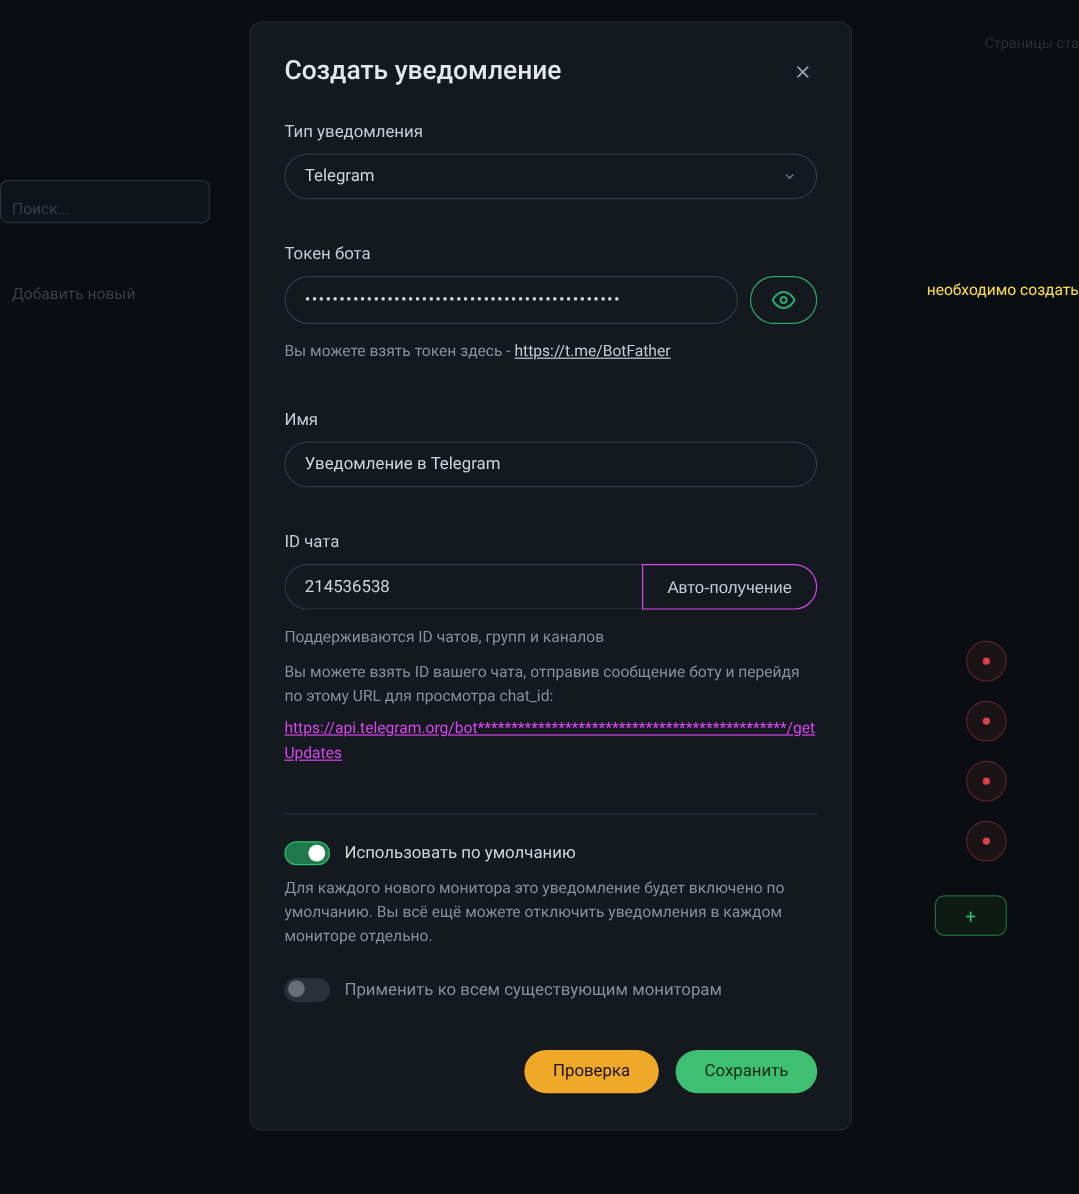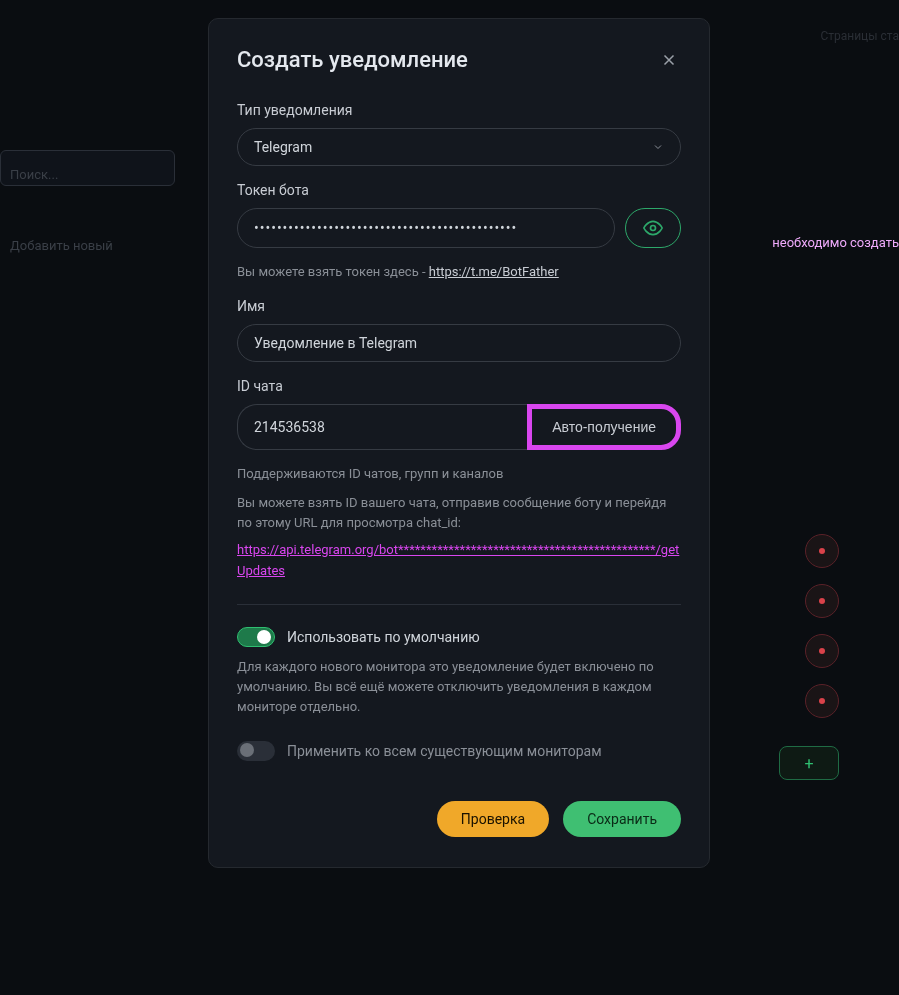--- a/index.html
+++ b/index.html
@@ -13,21 +13,21 @@
   overflow: hidden;
 }
 .backdrop {
   position: absolute;
   inset: 0;
   background: #0a0d11;
 }
 .bg-hint-1 { position: absolute; left: 10px; top: 167px; color: #3a3f47; font-size: 13px; }
 .bg-hint-2 { position: absolute; left: 10px; top: 238px; color: #3a3f47; font-size: 13px; text-align: center; }
 .bg-hint-right-1 { position: absolute; right: 0; top: 29px; color: #2a2e35; font-size: 12px; white-space: nowrap; }
-.bg-hint-right-2 { position: absolute; right: 0; top: 235px; color: #f0abfc; font-size: 13px; white-space: nowrap; }
+.bg-hint-right-2 { position: absolute; right: 0; top: 235px; color: #fde047; font-size: 13px; white-space: nowrap; }
 .bg-search {
   position: absolute; left: 0; top: 150px; width: 175px; height: 36px;
   background: #0f131a; border: 1px solid #2a2f38; border-radius: 6px;
 }
 .bg-red-dot {
   position: absolute; width: 34px; height: 34px; border-radius: 50%;
   border: 1px solid #5a2128; background: #1a1416;
   display: flex; align-items: center; justify-content: center;
 }
 .bg-red-dot::after { content: ""; width: 6px; height: 6px; background: #d9424a; border-radius: 50%; }
@@ -75,21 +75,21 @@
   font-family: inherit;
 }
 .select-wrap {
   display: flex;
   justify-content: space-between;
   align-items: center;
   cursor: pointer;
 }
 .select-wrap svg { width: 12px; height: 12px; color: #8a8f97; }
 
-.group { margin-bottom: 16px; }
+.group { margin-bottom: 38px; }
 
 .token-row { display: flex; gap: 10px; }
 .token-input { flex: 1; letter-spacing: 1px; }
 .eye-btn {
   width: 56px; height: 40px;
   border: 1px solid #2da86a; border-radius: 20px;
   background: transparent; cursor: pointer;
   display: flex; align-items: center; justify-content: center;
   color: #2da86a;
 }
@@ -101,21 +101,21 @@
 .chatid-row { display: flex; }
 .chatid-input {
   flex: 1;
   border-top-right-radius: 0;
   border-bottom-right-radius: 0;
   border-right: none;
 }
 .autoget-btn {
   padding: 10px 20px;
   background: #14181f;
-  border: 5px solid #d946ef;
+  border: 1px solid #d946ef;
   border-top-right-radius: 20px;
   border-bottom-right-radius: 20px;
   color: #c8ccd3;
   font-size: 14px;
   cursor: pointer;
 }
 
 .divider { border: none; border-top: 1px solid #2a2f38; margin: 22px 0; }
 
 .toggle-row { display: flex; align-items: center; gap: 12px; margin-bottom: 10px; }

